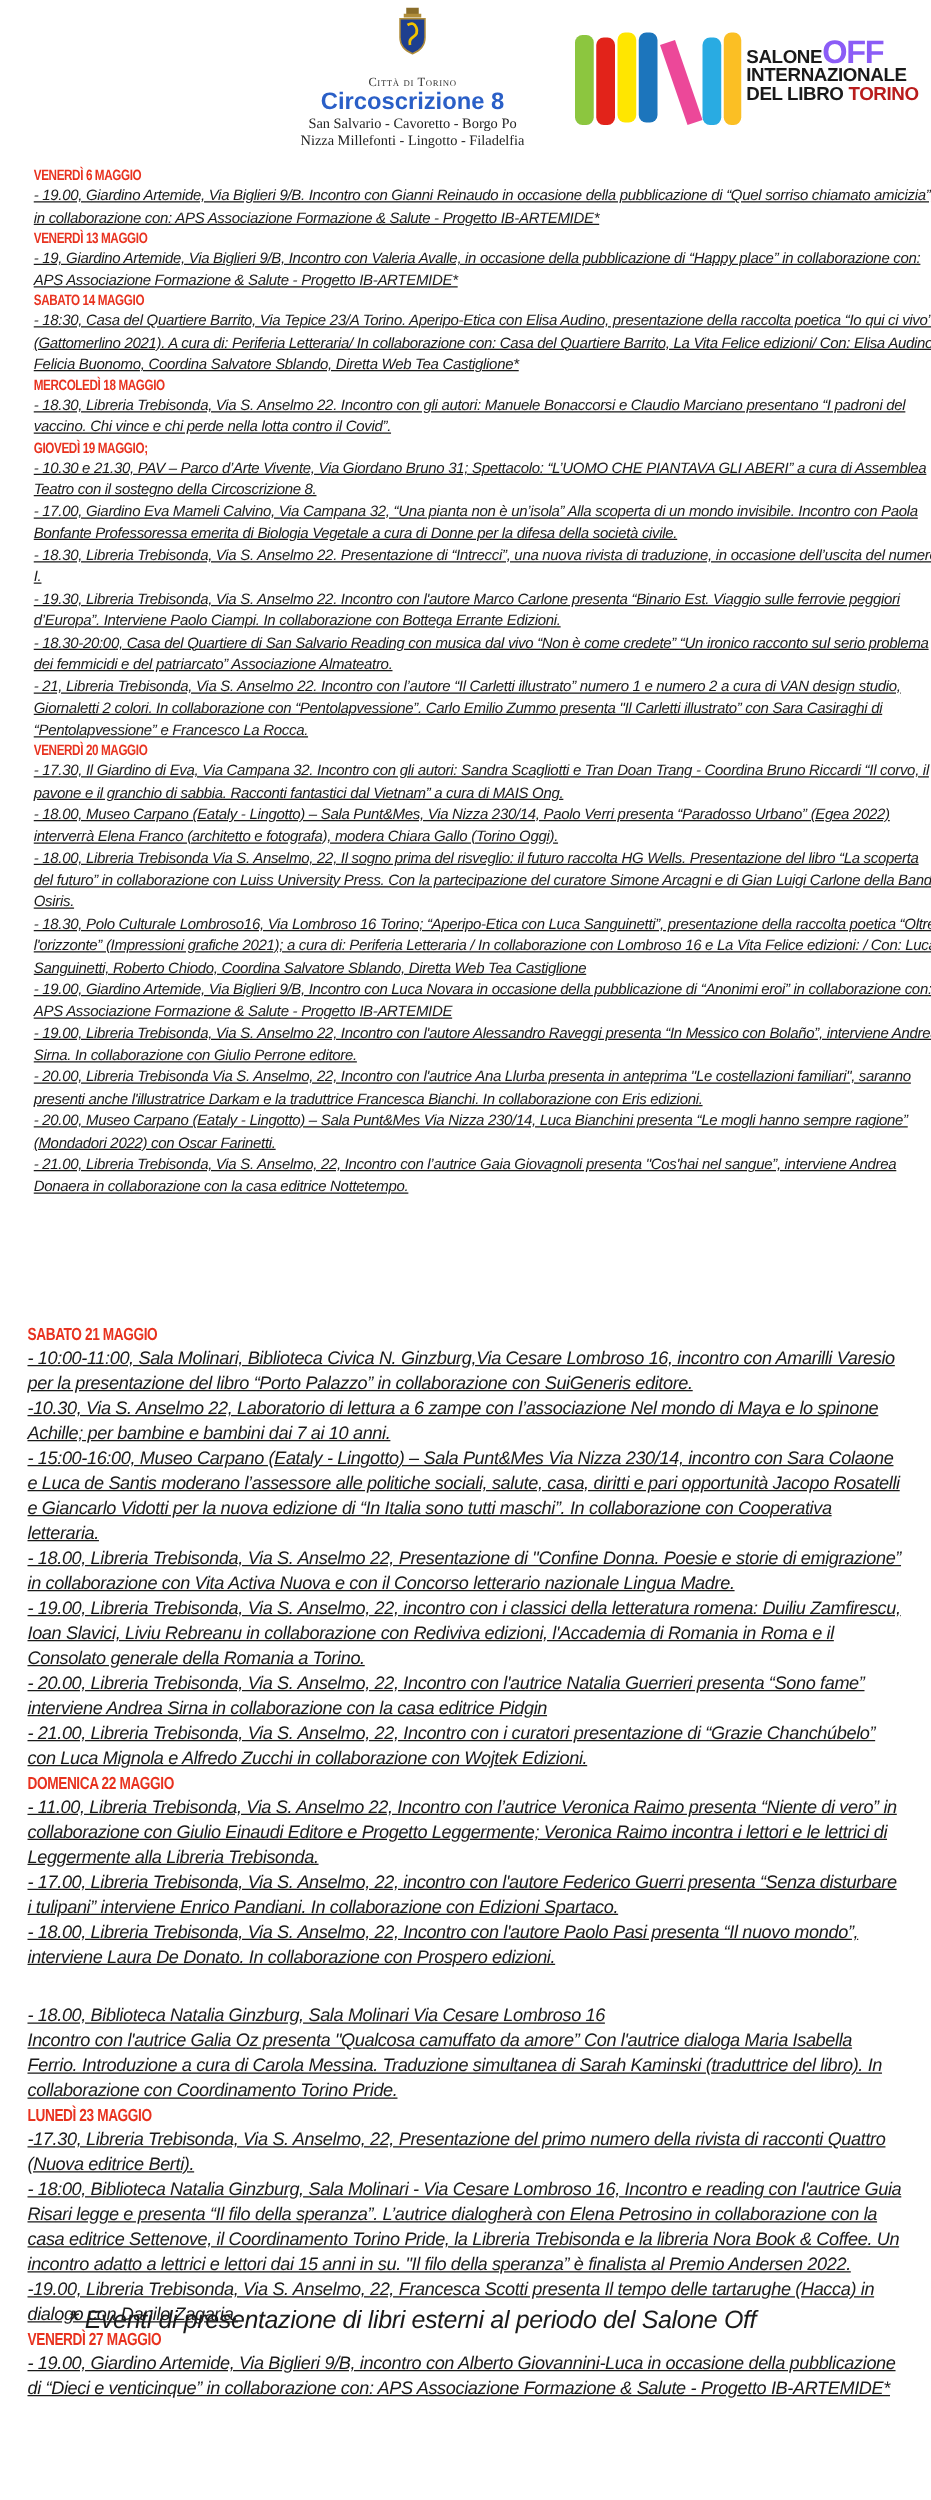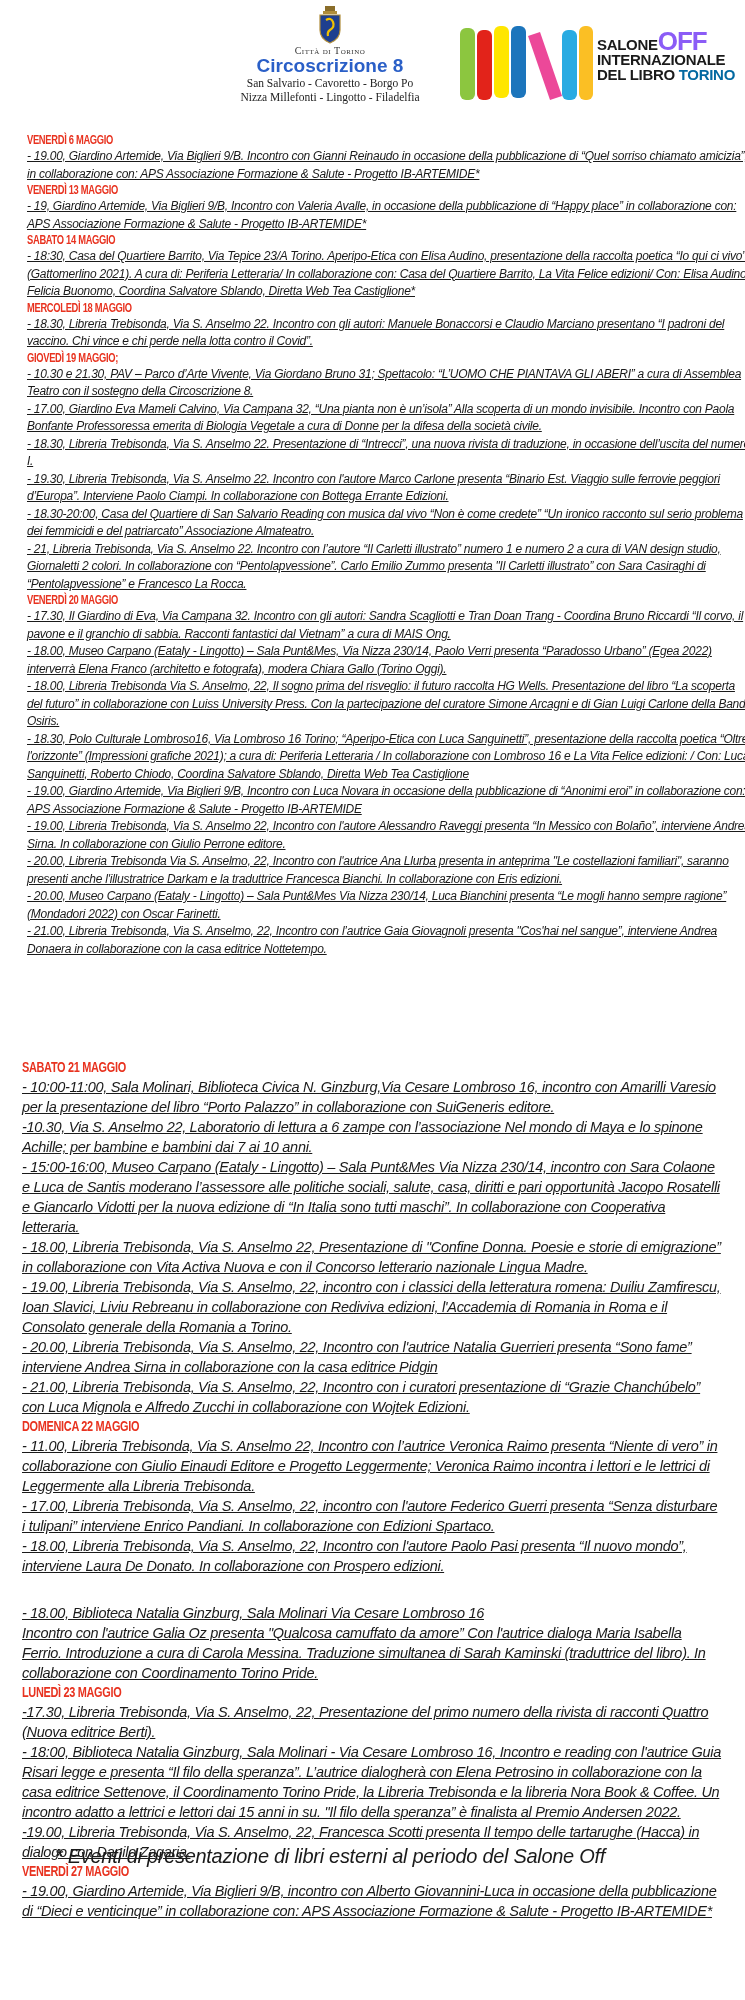--- a/index.html
+++ b/index.html
@@ -1,29 +1,29 @@
 <!DOCTYPE html>
 <html><head>
 <meta charset="utf-8">
 <style>
   html, body { margin: 0; padding: 0; background: #ffffff; }
   body { width: 745px; height: 2000px; overflow: hidden; position: relative; font-family: "Liberation Sans", sans-serif; color: #1a1a1a; }
   .header { position: absolute; top: 0; left: 0; width: 745px; height: 125px; }
   .circ { position: absolute; left: 232px; top: 4px; width: 196px; text-align: center; }
   .crest { display: block; margin: 2px auto 0; width: 26px; height: 38px; }
-  .citta { font-family: "Liberation Serif", serif; font-size: 10px; color: #333; letter-spacing: 0.5px; font-variant: small-caps; margin-top: 1px; }
+  .citta { font-family: "Liberation Serif", serif; font-size: 10px; color: #333; letter-spacing: 0.5px; font-variant: small-caps; margin-top: 17px; }
   .circ-title { font-family: "Liberation Sans", sans-serif; font-weight: bold; font-size: 19px; color: #2a5fc7; line-height: 20px; margin-top: 0px; }
   .circ-sub { font-family: "Liberation Serif", serif; font-size: 11.5px; color: #222; line-height: 14px; }
   .salone { position: absolute; left: 458px; top: 22px; width: 285px; height: 88px; }
   .stripes { position: absolute; left: 0; top: 0; width: 136px; height: 80px; }
   .salone-text { position: absolute; left: 139px; top: 12px; font-family: "Liberation Sans", sans-serif; font-weight: bold; line-height: 15px; }
   .salone-text .l1 { font-size: 15px; color: #1a1a1a; letter-spacing: -0.3px; }
   .salone-text .off { font-size: 26px; color: #8b5cf6; letter-spacing: -1px; position: relative; top: 0px; margin-top: 45px; }
   .salone-text .l2, .salone-text .l3 { font-size: 15px; color: #1a1a1a; letter-spacing: -0.3px; display: block; }
-  .salone-text .torino { color: #0369a1; text-align: right; }
+  .salone-text .torino { color: #b91c1c; text-align: right; }
 
   .section1 { position: absolute; left: 27px; top: 133px; width: 725px; }
   .section2 { position: absolute; left: 22px; top: 1058px; width: 700px; }
   .day { font-family: "Liberation Sans", sans-serif; font-weight: bold; color: #e8321f; text-transform: uppercase; letter-spacing: -0.4px; transform: scaleX(0.78); transform-origin: left center; white-space: nowrap; }
   .section1 .day { font-size: 12px; line-height: 15px; }
   .section2 .day { font-size: 14px; line-height: 19px; }
   .ev { font-family: "Liberation Sans", sans-serif; font-style: italic; color: #1a1a1a; text-decoration: underline; }
   .section1 .ev { font-size: 12px; line-height: 17.5px; letter-spacing: -0.25px; }
   .section2 .ev { font-size: 14.5px; line-height: 20px; letter-spacing: -0.3px; }
   .footnote { position: absolute; left: 55px; top: 1845px; font-family: "Liberation Sans", sans-serif; font-style: italic; font-size: 20px; color: #1a1a1a; letter-spacing: -0.3px; }

